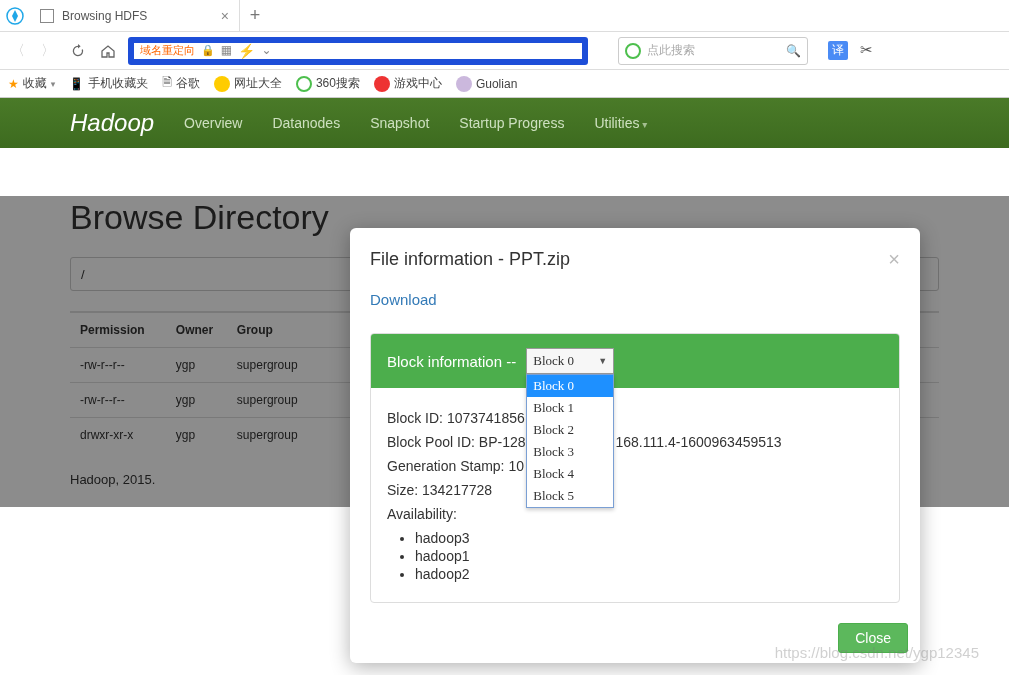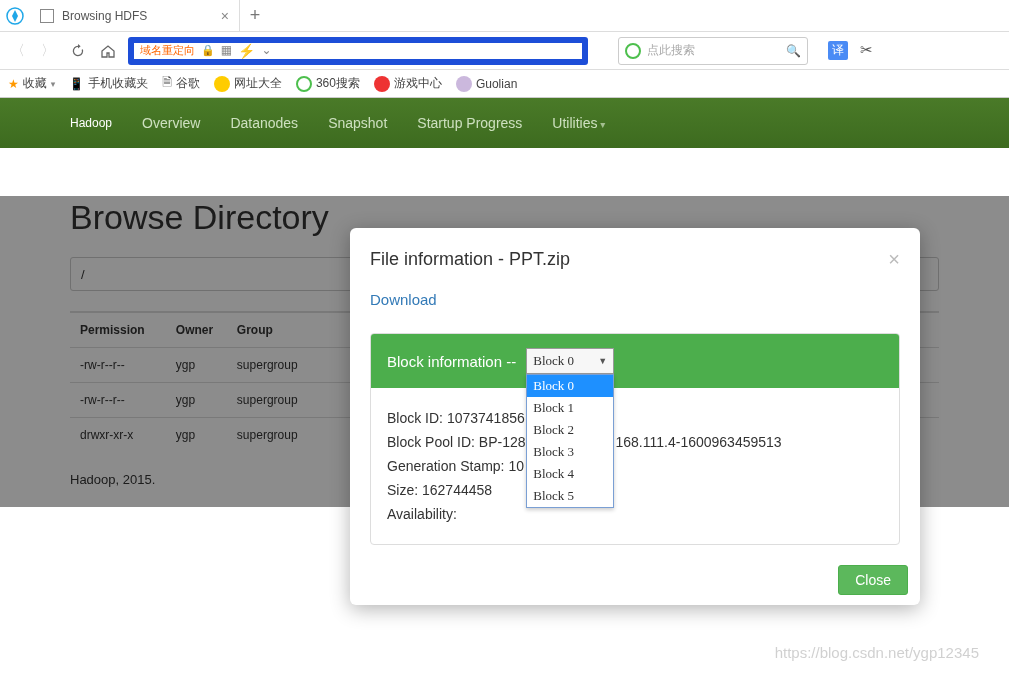--- a/index.html
+++ b/index.html
@@ -26,21 +26,21 @@
 .toolbar-tail { display: flex; gap: 12px; margin-left: 10px; color: #555; }
 .xl-icon { font-size: 15px; }
 
 .bookmarkbar { height: 28px; display: flex; align-items: center; gap: 14px; padding: 0 8px; border-bottom: 1px solid #ccc; font-size: 12px; color: #444; }
 .bk-item { display: flex; align-items: center; gap: 4px; }
 .bk-star { color: #f90; }
 
 
 .page { position: relative; background: #fff; }
 .navbar { height: 50px; background: #3d6b1f; background: linear-gradient(#4a7a28,#3d6b1f); display: flex; align-items: center; padding: 0 70px; gap: 30px; }
-.navbar .brand { color: #fff; font-size: 12px; }
+.navbar .brand { color: #fff; font-size: 24px; font-style: italic; }
 .navbar .navlink { color: #cde0bf; font-size: 14px; cursor: pointer; }
 .navbar .navlink.drop::after { content: " ▾"; font-size: 10px; opacity: 0.7; }
 
 .content { padding: 20px 70px; }
 h1.pagetitle { font-size: 34px; font-weight: 400; color: #333; margin: 30px 0 20px; }
 .pathrow { border: 1px solid #ccc; border-radius: 3px; height: 34px; margin: 20px 0; padding: 0 10px; display: flex; align-items: center; background: #fff; }
 .table { width: 100%; border-collapse: collapse; }
 .table th, .table td { text-align: left; padding: 10px 6px; border-top: 1px solid #ddd; font-size: 12px; font-weight: 400; }
 .table th { font-weight: 700; color: #333; border-top: 2px solid #ddd; }
 .table th:first-child, .table td:first-child { padding-left: 10px; }
@@ -234,22 +234,27 @@
             <div class="opt">Block 3</div>
             <div class="opt">Block 4</div>
             <div class="opt">Block 5</div>
           </div>
         </span>
       </div>
       <div class="panel-body">
         <p><span>Block ID: 1073741856</span></p>
         <p><span>Block Pool ID: BP-128</span><span style="display:inline-block;width:90px"></span><span>168.111.4-1600963459513</span></p>
         <p>Generation Stamp: 10</p>
-        <p>Size: 162744458</p>
+        <p>Size: 134217728</p>
         <p>Availability:</p>
+        <ul>
+          <li>hadoop3</li>
+          <li>hadoop1</li>
+          <li>hadoop2</li>
+        </ul>
       </div>
     </div>
     <div class="modal-foot">
       <button class="btn-close">Close</button>
     </div>
   </div>
 </div>
 
 <div class="watermark">https://blog.csdn.net/ygp12345</div>
 

